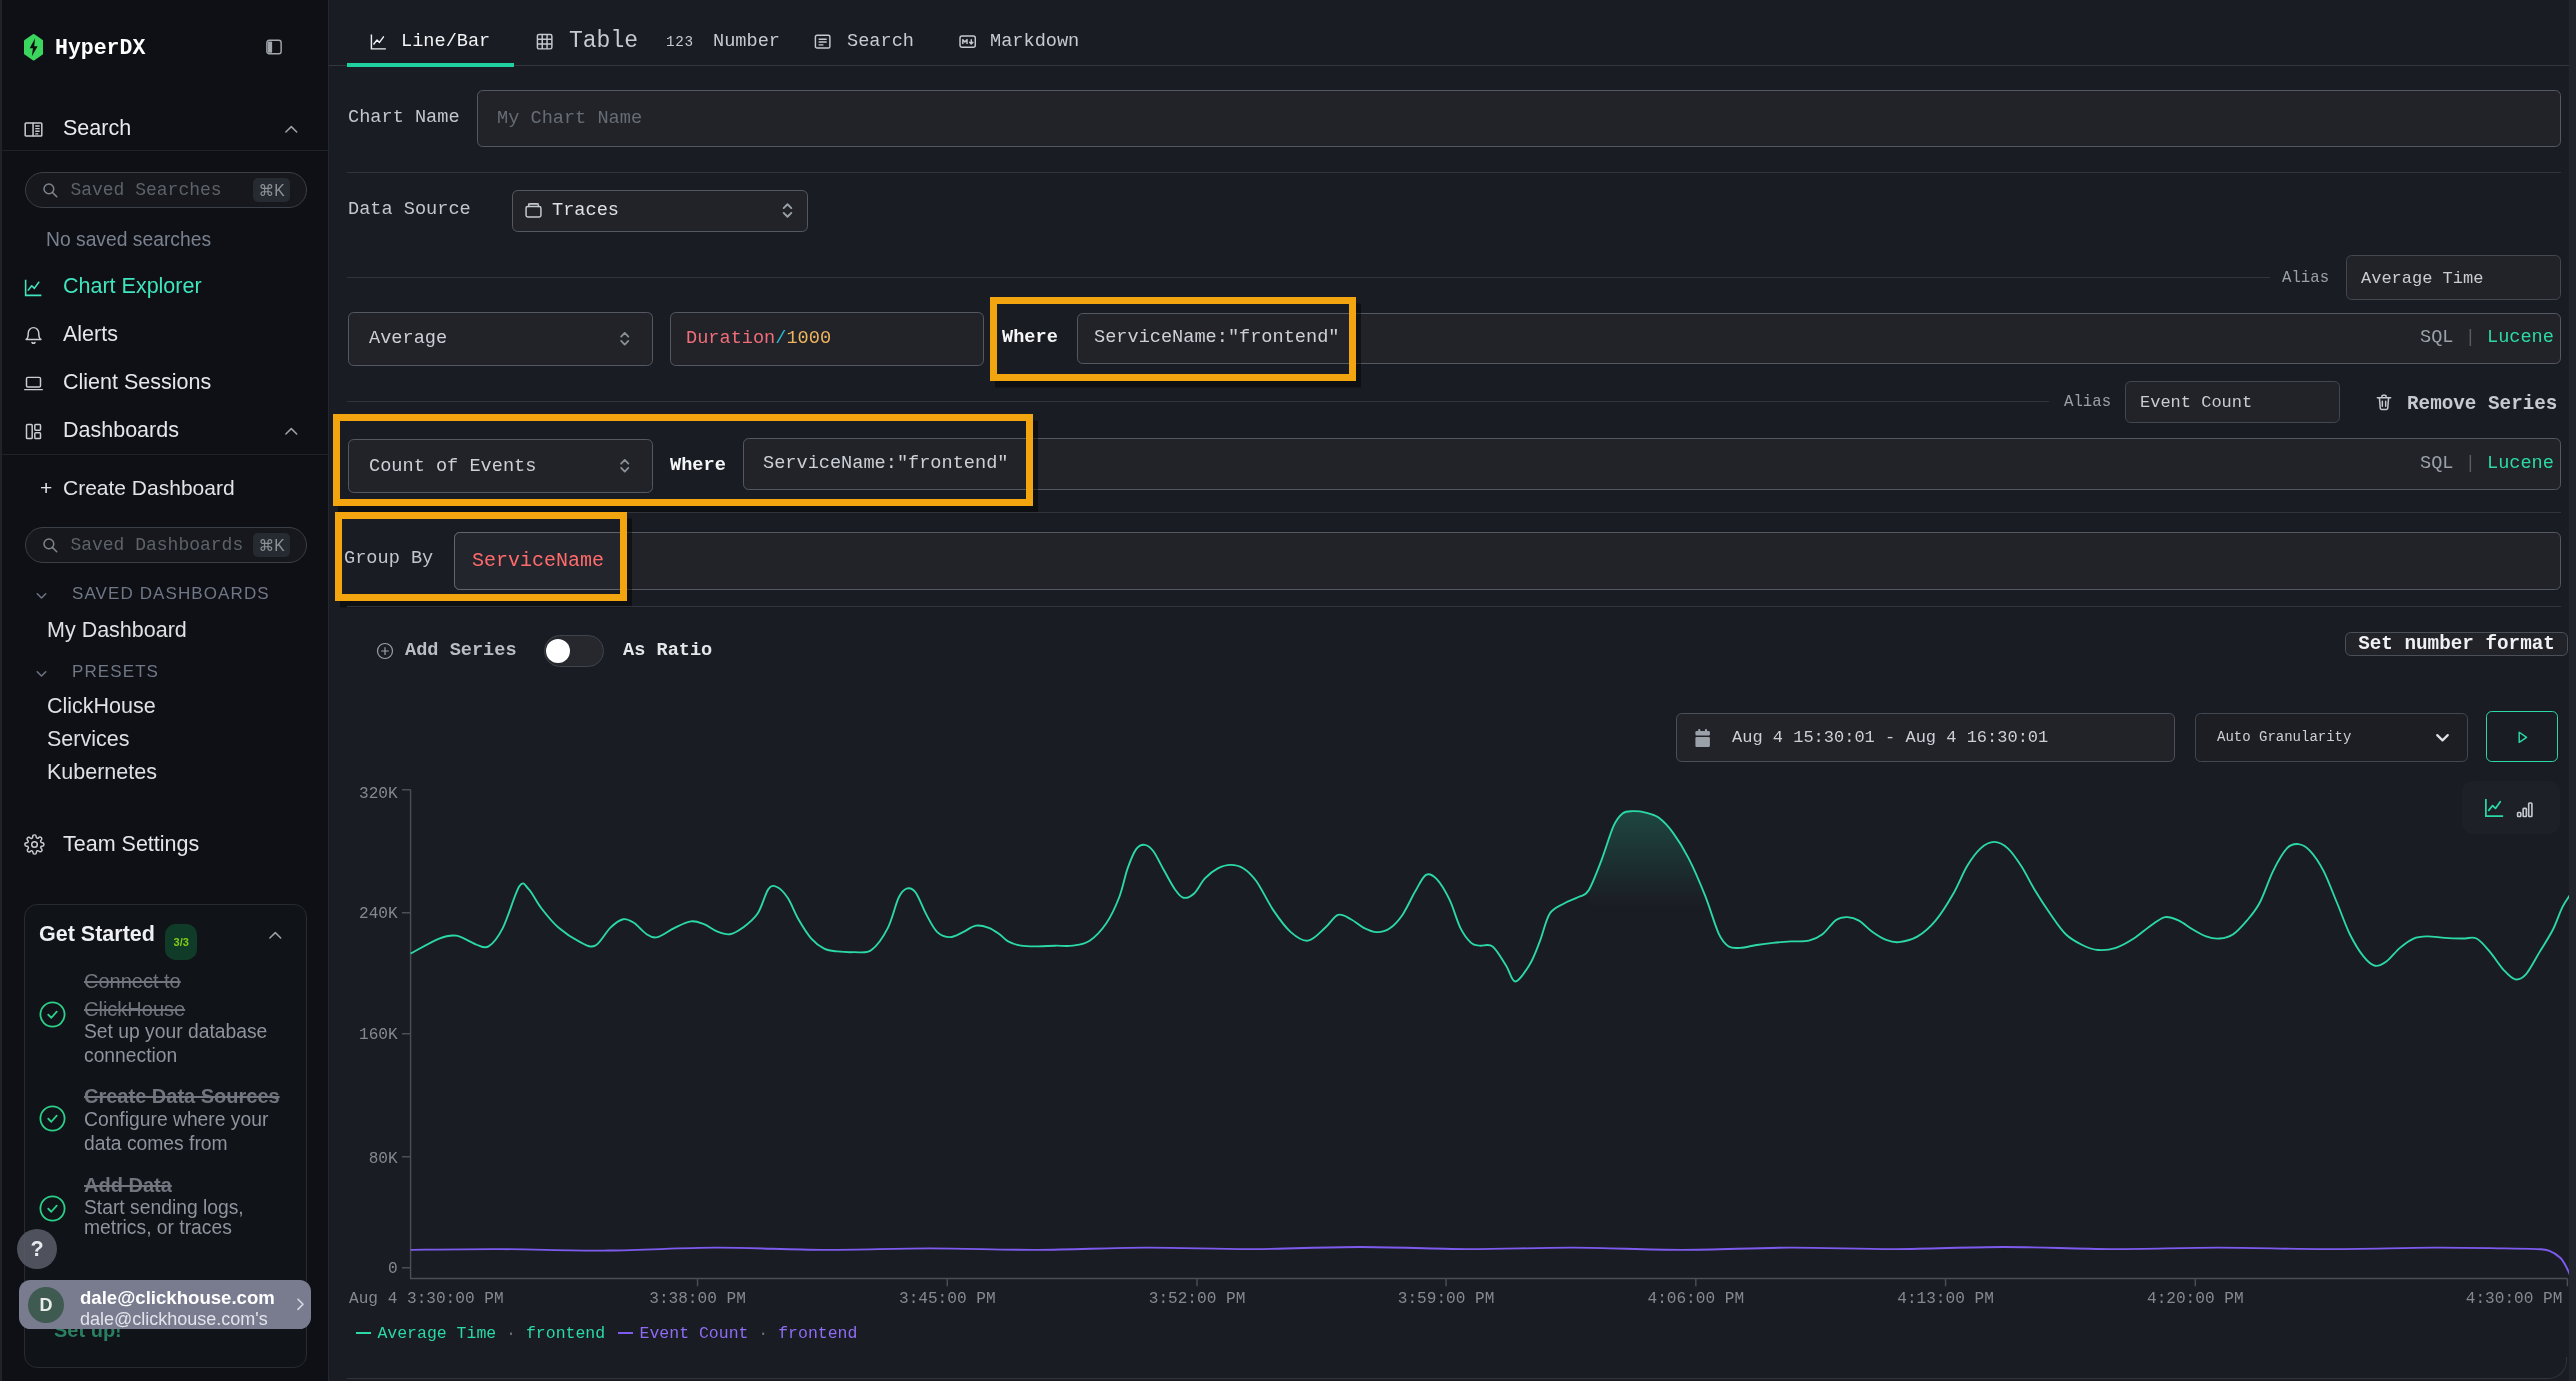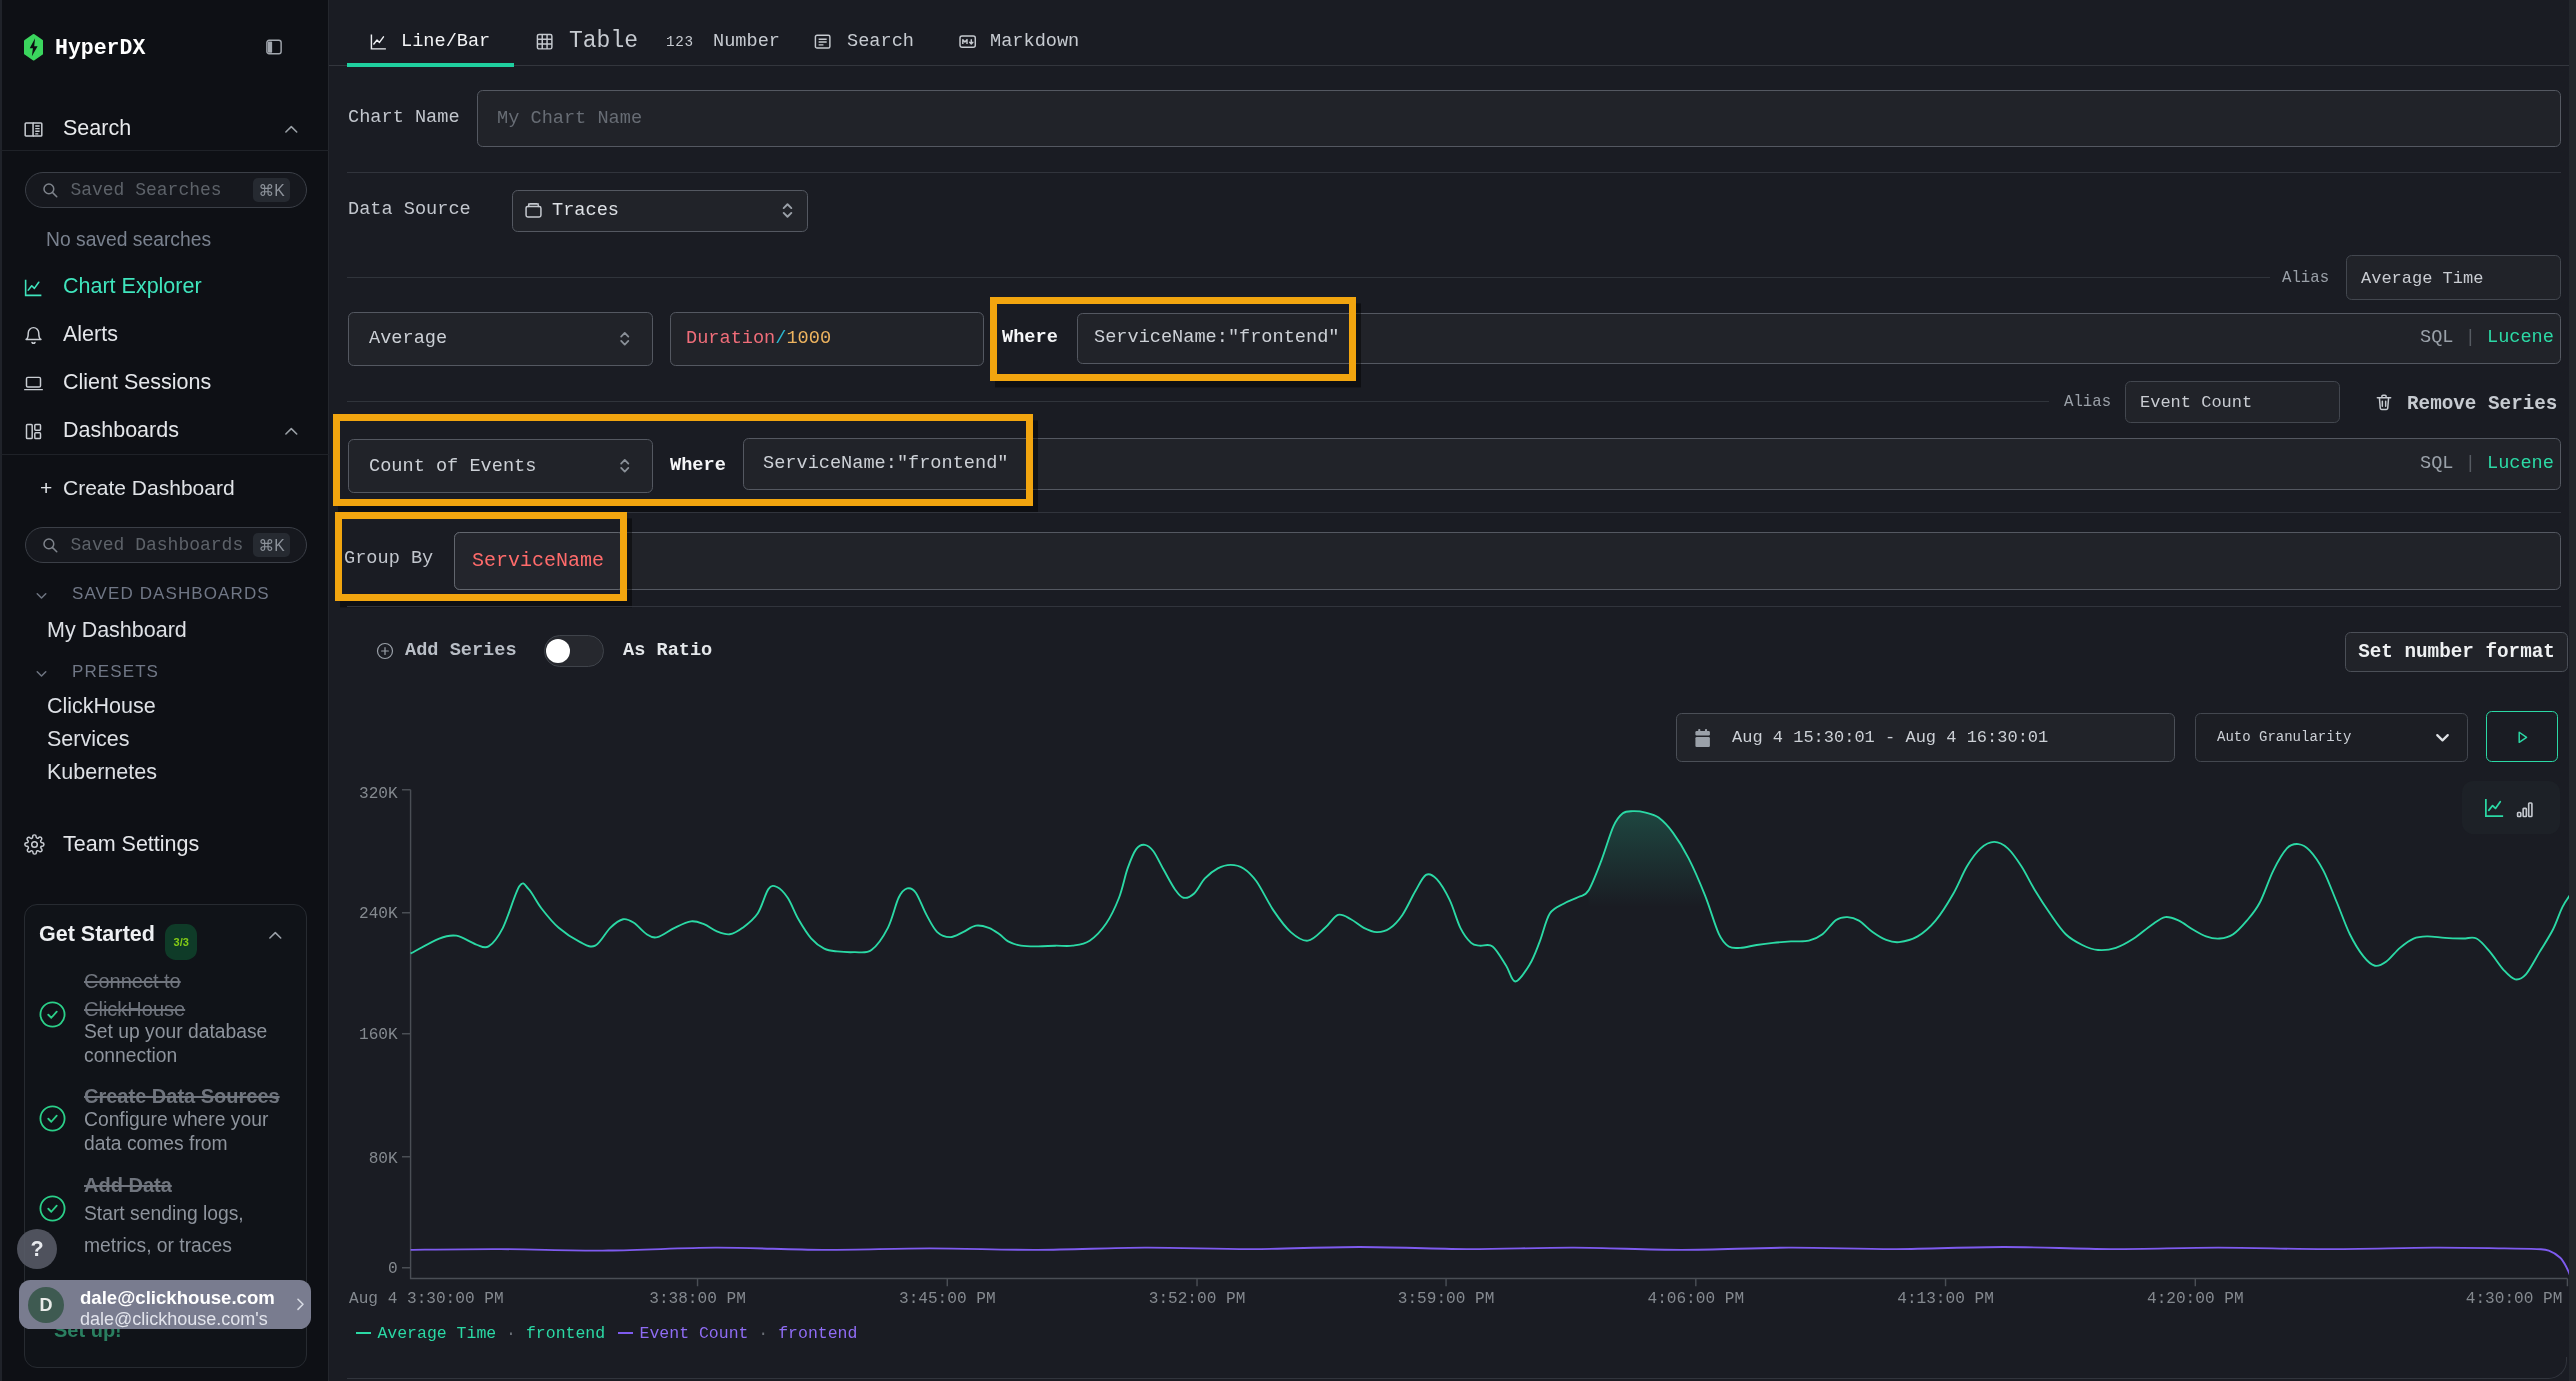--- a/index.html
+++ b/index.html
@@ -117,21 +117,21 @@
 
 <div class="div" style="left:347px;top:606px;width:2214px"></div>
 <svg class="a" style="left:376px;top:642px" width="18" height="18" viewBox="0 0 24 24" fill="none" stroke="#9aa0a8" stroke-width="1.6">
     <circle cx="12" cy="12" r="10"></circle>
     <path d="M12 7.5v9M7.5 12h9" stroke-linecap="round"></path>
   </svg>
 <div class="a cv" style="left:405px;top:641px;height:19.3px;color:#b9bec6;font-size:18.6px;font-weight:bold">Add Series</div>
 <div class="a" style="left:544px;top:635px;width:60px;height:31.5px;background:#26282e;border:1.4px solid #3f434a;border-radius:15.7px"></div>
 <div class="a" style="left:546px;top:639px;width:24px;height:24px;background:#fff;border-radius:50%"></div>
 <div class="a cv" style="left:623px;top:641px;height:19.3px;color:#e4e7ea;font-size:18.6px;font-weight:bold">As Ratio</div>
-<div class="inp" style="left:2345px;top:632px;width:223px;height:40px;border-color:#4b4f57;display:flex;align-items:center;justify-content:center">
+<div class="inp" style="left:2345px;top:632px;width:223px;height:24px;border-color:#4b4f57;display:flex;align-items:center;justify-content:center">
     <span style="color:#eef0f2;font-size:19.3px;font-weight:bold">Set number format</span>
   </div>
 
 <div class="inp" style="left:1676px;top:713px;width:499px;height:49px;border-color:#4b4f57"></div>
 <svg class="a" style="left:1693px;top:726px" width="19.3" height="26" viewBox="0 0 24 32">
     <g fill="#9ba1a9">
       <rect x="3" y="6" width="18" height="5.5" rx="1.5"></rect>
       <rect x="3" y="13.5" width="18" height="12.5" rx="1.5"></rect>
       <rect x="6.5" y="3.5" width="2.6" height="4" rx="1"></rect>
       <rect x="14.9" y="3.5" width="2.6" height="4" rx="1"></rect>
@@ -306,21 +306,21 @@
     <circle cx="12" cy="12" r="10"></circle>
     <path d="M8.5 12.2 11 14.7l4.5-5" stroke-linecap="round" stroke-linejoin="round"></path>
   </svg>
 <div class="a sans" style="left:84px;top:1085px;color:#70757e;font-size:20px;font-weight:bold;text-decoration:line-through">Create Data Sources</div>
 <div class="a sans" style="left:84px;top:1108px;color:#8e949d;font-size:19.3px;line-height:23.6px">Configure where your<br>data comes from</div>
 <svg class="a" style="left:38px;top:1194px" width="29" height="29" viewBox="0 0 24 24" fill="none" stroke="#2bd089" stroke-width="1.5">
     <circle cx="12" cy="12" r="10"></circle>
     <path d="M8.5 12.2 11 14.7l4.5-5" stroke-linecap="round" stroke-linejoin="round"></path>
   </svg>
 <div class="a sans" style="left:84px;top:1174px;color:#70757e;font-size:20px;font-weight:bold;text-decoration:line-through">Add Data</div>
-<div class="a sans" style="left:84px;top:1198px;color:#8e949d;font-size:19.3px;line-height:32px">Start sending logs,<br>metrics, or traces</div>
+<div class="a sans" style="left:84px;top:1198px;color:#8e949d;font-size:19.3px;line-height:20px">Start sending logs,<br>metrics, or traces</div>
 
 <div class="a cv sans" style="left:54px;top:1320px;height:21.5px;color:#2a7f60;font-size:20px;font-weight:bold">Set up!</div>
 <div class="a" style="left:17px;top:1229px;width:40px;height:40px;background:rgba(90,94,106,.85);border-radius:50%;display:flex;align-items:center;justify-content:center">
     <span class="sans" style="color:#e8eaee;font-size:21.5px;font-weight:bold">?</span>
   </div>
 <div class="a" style="left:18.6px;top:1280px;width:292px;height:49px;background:#797c8f;border-radius:11.4px"></div>
 <div class="a" style="left:28px;top:1287px;width:36px;height:36px;background:#3e5a51;border-radius:50%;display:flex;align-items:center;justify-content:center">
     <span class="sans" style="color:#e9ece9;font-size:18px;font-weight:bold">D</span>
   </div>
 <div class="a sans" style="left:80px;top:1287px;color:#fff;font-size:18.6px;font-weight:bold">dale@clickhouse.com</div>

